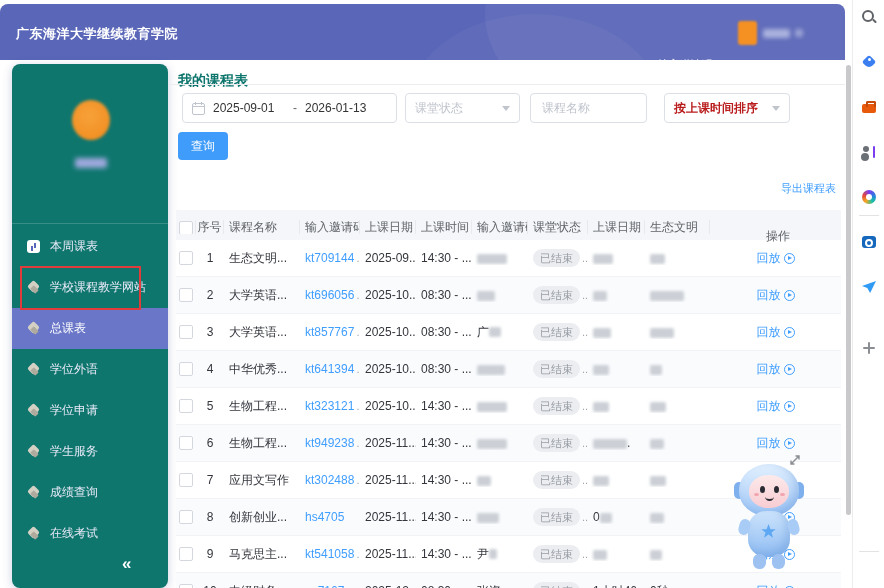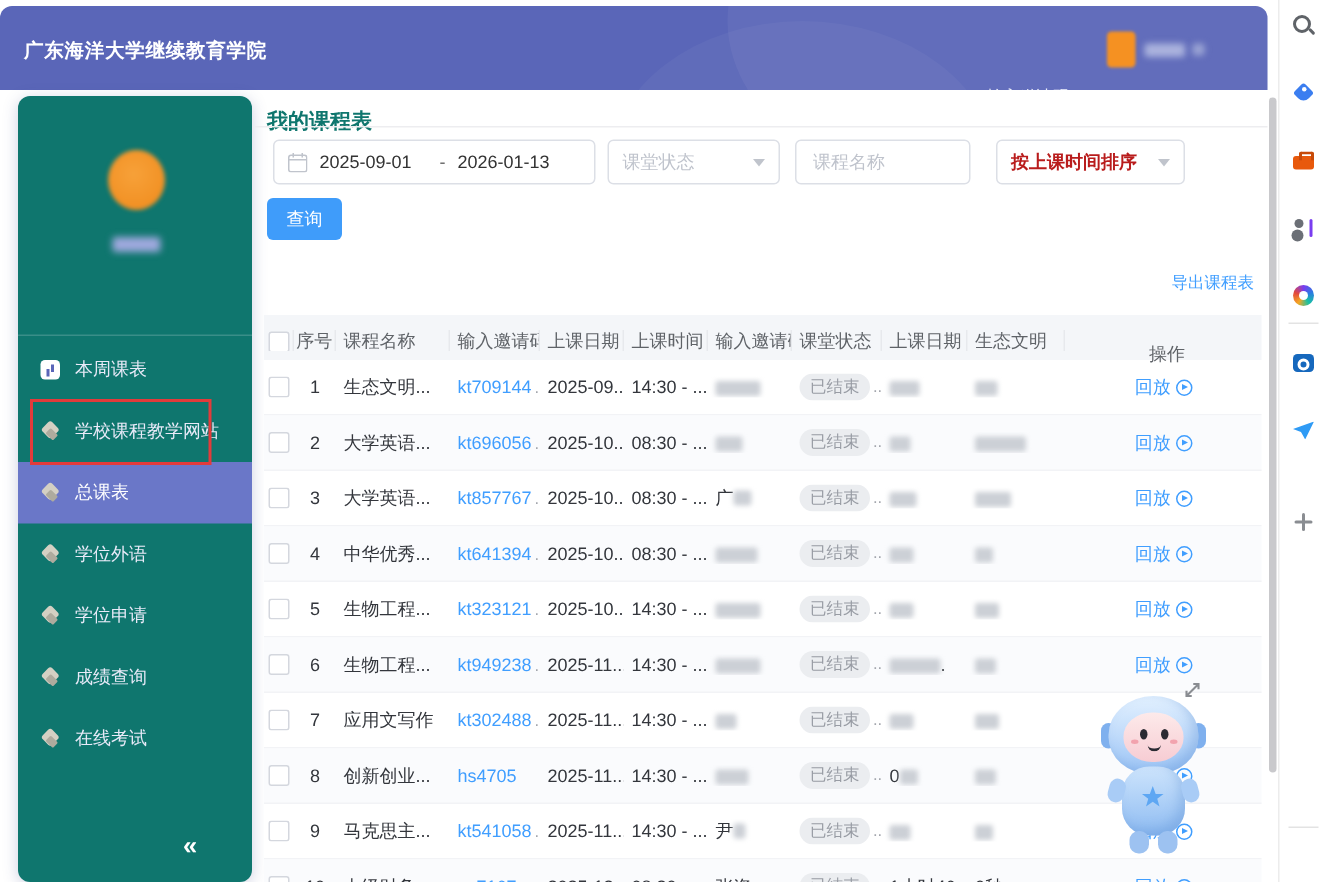--- a/index.html
+++ b/index.html
@@ -160,20 +160,24 @@
         <div class="menu-item">
           <span class="mi gem"></span>
           <span class="ml">学位外语</span>
         </div>
         <div class="menu-item">
           <span class="mi gem"></span>
           <span class="ml">学位申请</span>
         </div>
         <div class="menu-item">
           <span class="mi gem"></span>
+          <span class="ml">学生服务</span>
+        </div>
+        <div class="menu-item">
+          <span class="mi gem"></span>
           <span class="ml">成绩查询</span>
         </div>
         <div class="menu-item">
           <span class="mi gem"></span>
           <span class="ml">在线考试</span>
         </div>
       </div>
     <div class="collapse-btn">«</div>
   </div>
   <div class="annotation-box"></div>

